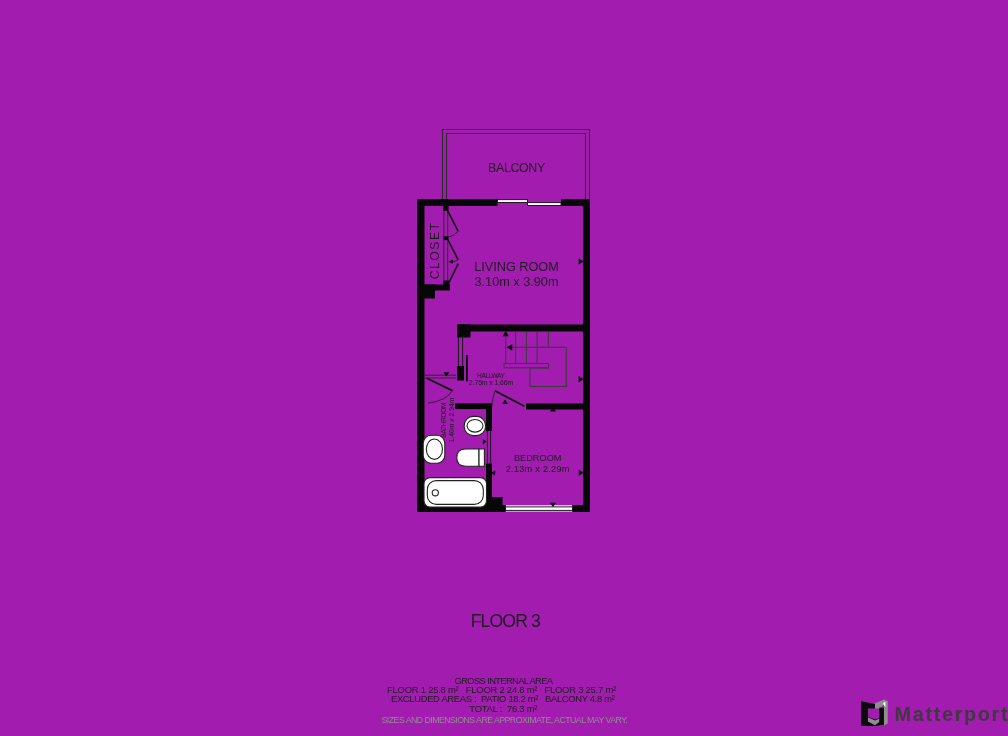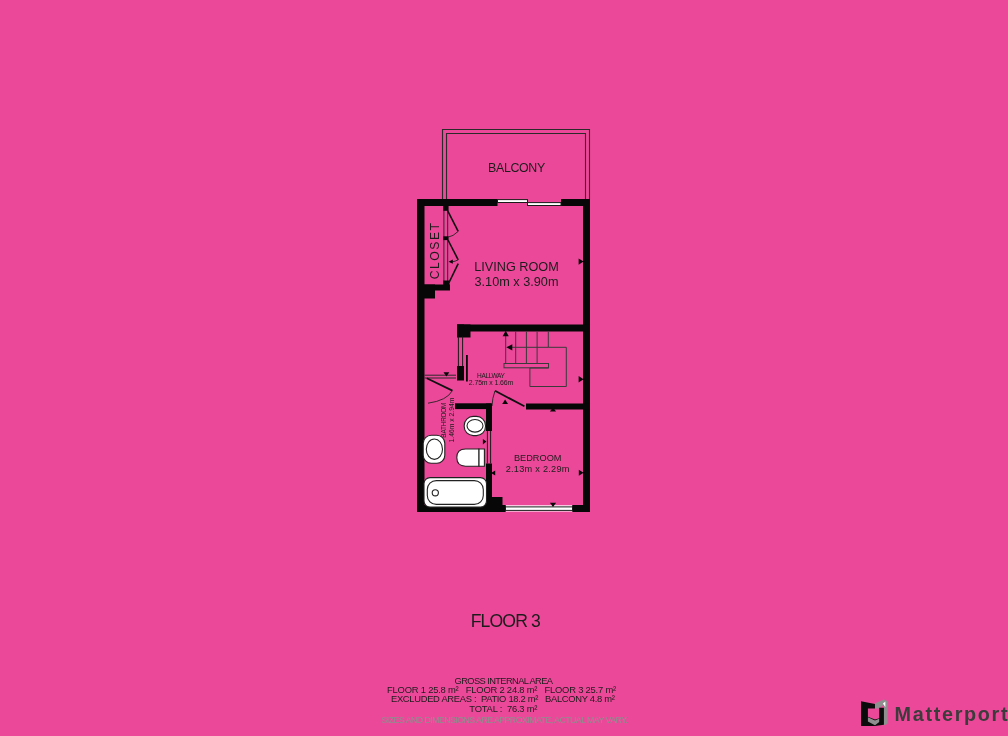--- a/index.html
+++ b/index.html
@@ -1,16 +1,16 @@
 <!DOCTYPE html>
 <html><head>
 <meta charset="utf-8">
 <style>
   html,body{margin:0;padding:0;background:#ffffff;}
-  #canvas{position:relative;width:1008px;height:736px;background:#ec4899;overflow:hidden;}
+  #canvas{position:relative;width:1008px;height:736px;background:#a21caf;overflow:hidden;}
   svg text{font-family:"Liberation Sans",sans-serif;}
 </style>
 </head>
 <body>
 <div id="canvas">
 <svg width="1008" height="736" viewBox="0 0 1008 736" fill="#1c1c1c">
 
 <g fill="none" stroke="#2a2a2a" stroke-width="1.1">
   <path d="M442.5,199 L442.5,129.5 L589.5,129.5 L589.5,199"></path>
   <path d="M446.5,199 L446.5,133.5 L585.5,133.5 L585.5,199"></path>

